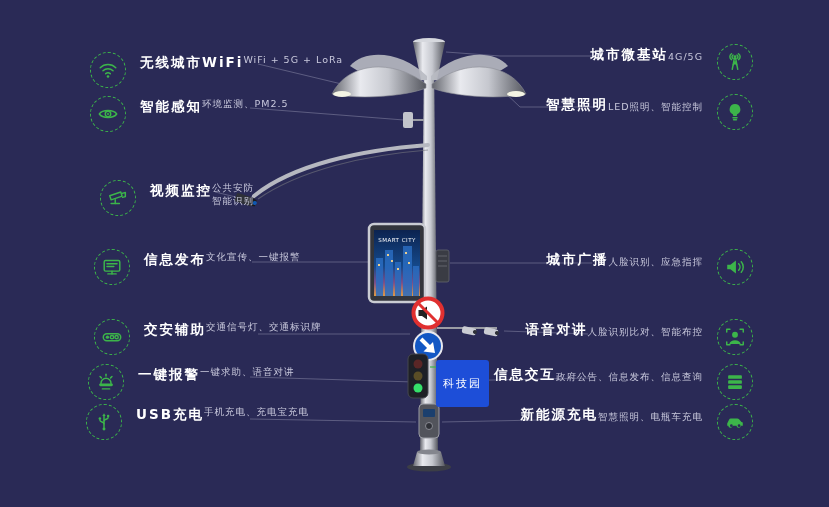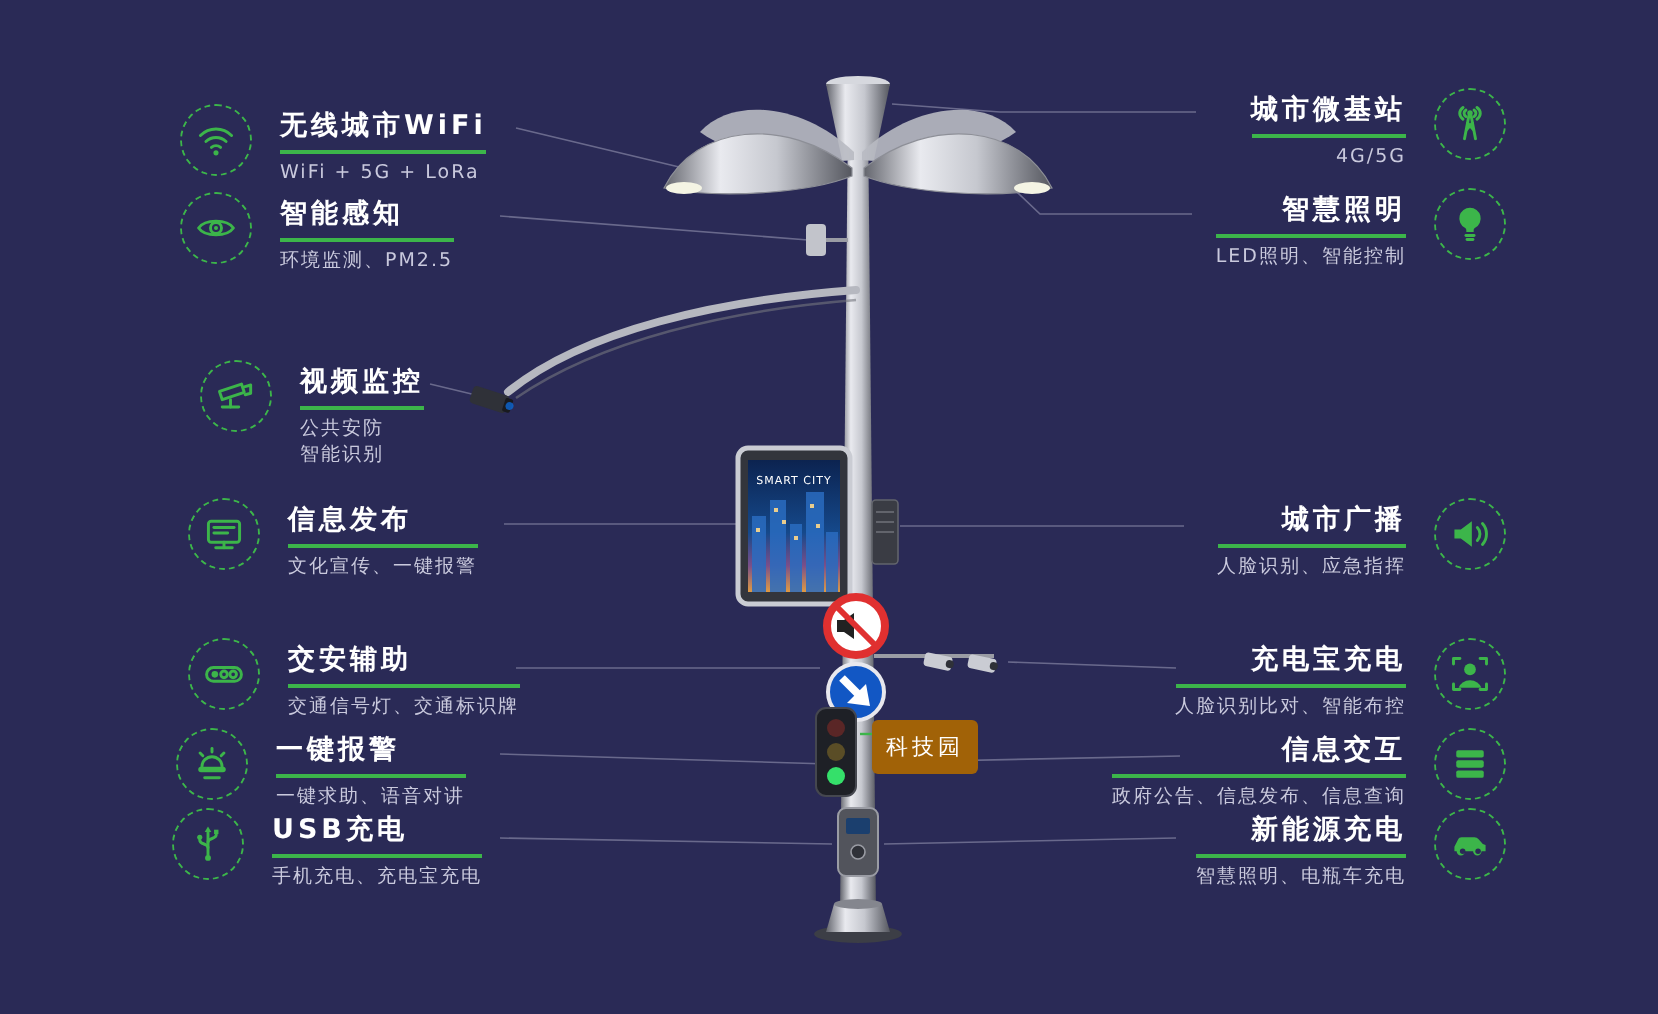--- a/index.html
+++ b/index.html
@@ -4,28 +4,28 @@
 <style>
   * { margin:0; padding:0; box-sizing:border-box; }
   html,body { background:#1b1b3a; }
   body { font-family:"DejaVu Sans","Liberation Sans",sans-serif; }
   .stage { position:relative; width:829px; height:507px; background:#2a2a56; overflow:hidden; }
   .bg-svg { position:absolute; left:0; top:0; }
   .feature { position:absolute; display:flex; gap:14px; align-items:flex-start; }
   .icon-circle { width:36px; height:36px; border:1.4px dashed #3cb54a; border-radius:50%;
                  display:flex; align-items:center; justify-content:center; flex:0 0 auto; }
   .icon-circle svg { width:22px; height:22px; display:block; }
-  .f-text { display:flex; flex-direction:column; padding-top:2px; }
+  .f-text { display:flex; flex-direction:row; padding-top:2px; }
   .feature.left  .f-text { align-items:flex-start; }
   .feature.right .f-text { align-items:flex-end; text-align:right; }
   .f-title { color:#ffffff; font-size:13.5px; font-weight:bold; letter-spacing:2px; white-space:nowrap; }
   .f-underline { align-self:stretch; height:2px; background:#3cb54a; margin:3px 0 4px; }
   .f-sub { color:#c9c9dd; font-size:9.5px; letter-spacing:1px; white-space:pre; line-height:1.35; }
-  .tech-tag { position:absolute; left:436px; top:360px; background:#a16207; color:#ffffff;
-              font-size:11px; letter-spacing:2px; padding:6px 7px; border-radius:3px; }
+  .tech-tag { position:absolute; left:436px; top:360px; background:#1d4ed8; color:#ffffff;
+              font-size:11px; letter-spacing:2px; padding:16px 7px; border-radius:3px; }
   .ico { stroke:#3cb54a; stroke-width:1.6; fill:none; stroke-linecap:round; stroke-linejoin:round; }
   .ico-fill { fill:#3cb54a; stroke:none; }
 </style>
 </head>
 <body>
 
 <div class="stage">
 
   <svg class="bg-svg" width="829" height="507" viewBox="0 0 829 507">
     <defs>
@@ -349,21 +349,21 @@
         <g class="ico">
           <path d="M16,8.5 a5,5 0 0 1 0,7"></path>
           <path d="M18.8,6.3 a8.5,8.5 0 0 1 0,11.4"></path>
           </g>
       </svg>
     </div>
   </div>
 
   <div class="feature right" style="top:319px; right:76px;">
     <div class="f-text">
-      <div class="f-title">充电宝充电</div>
+      <div class="f-title">语音对讲</div>
       <div class="f-underline"></div>
       <div class="f-sub">人脸识别比对、智能布控</div>
     </div>
     <div class="icon-circle">
       <svg viewBox="0 0 24 24">
         <circle cx="12" cy="9.5" r="3.2" class="ico-fill"></circle>
         <path d="M5.8,19.5 a6.4,5.4 0 0 1 12.4,0 Z" class="ico-fill"></path>
         <g class="ico" stroke-width="1.4">
           <path d="M3,6.5 V3.5 H6.5"></path>
           <path d="M17.5,3.5 H21 V6.5"></path>

